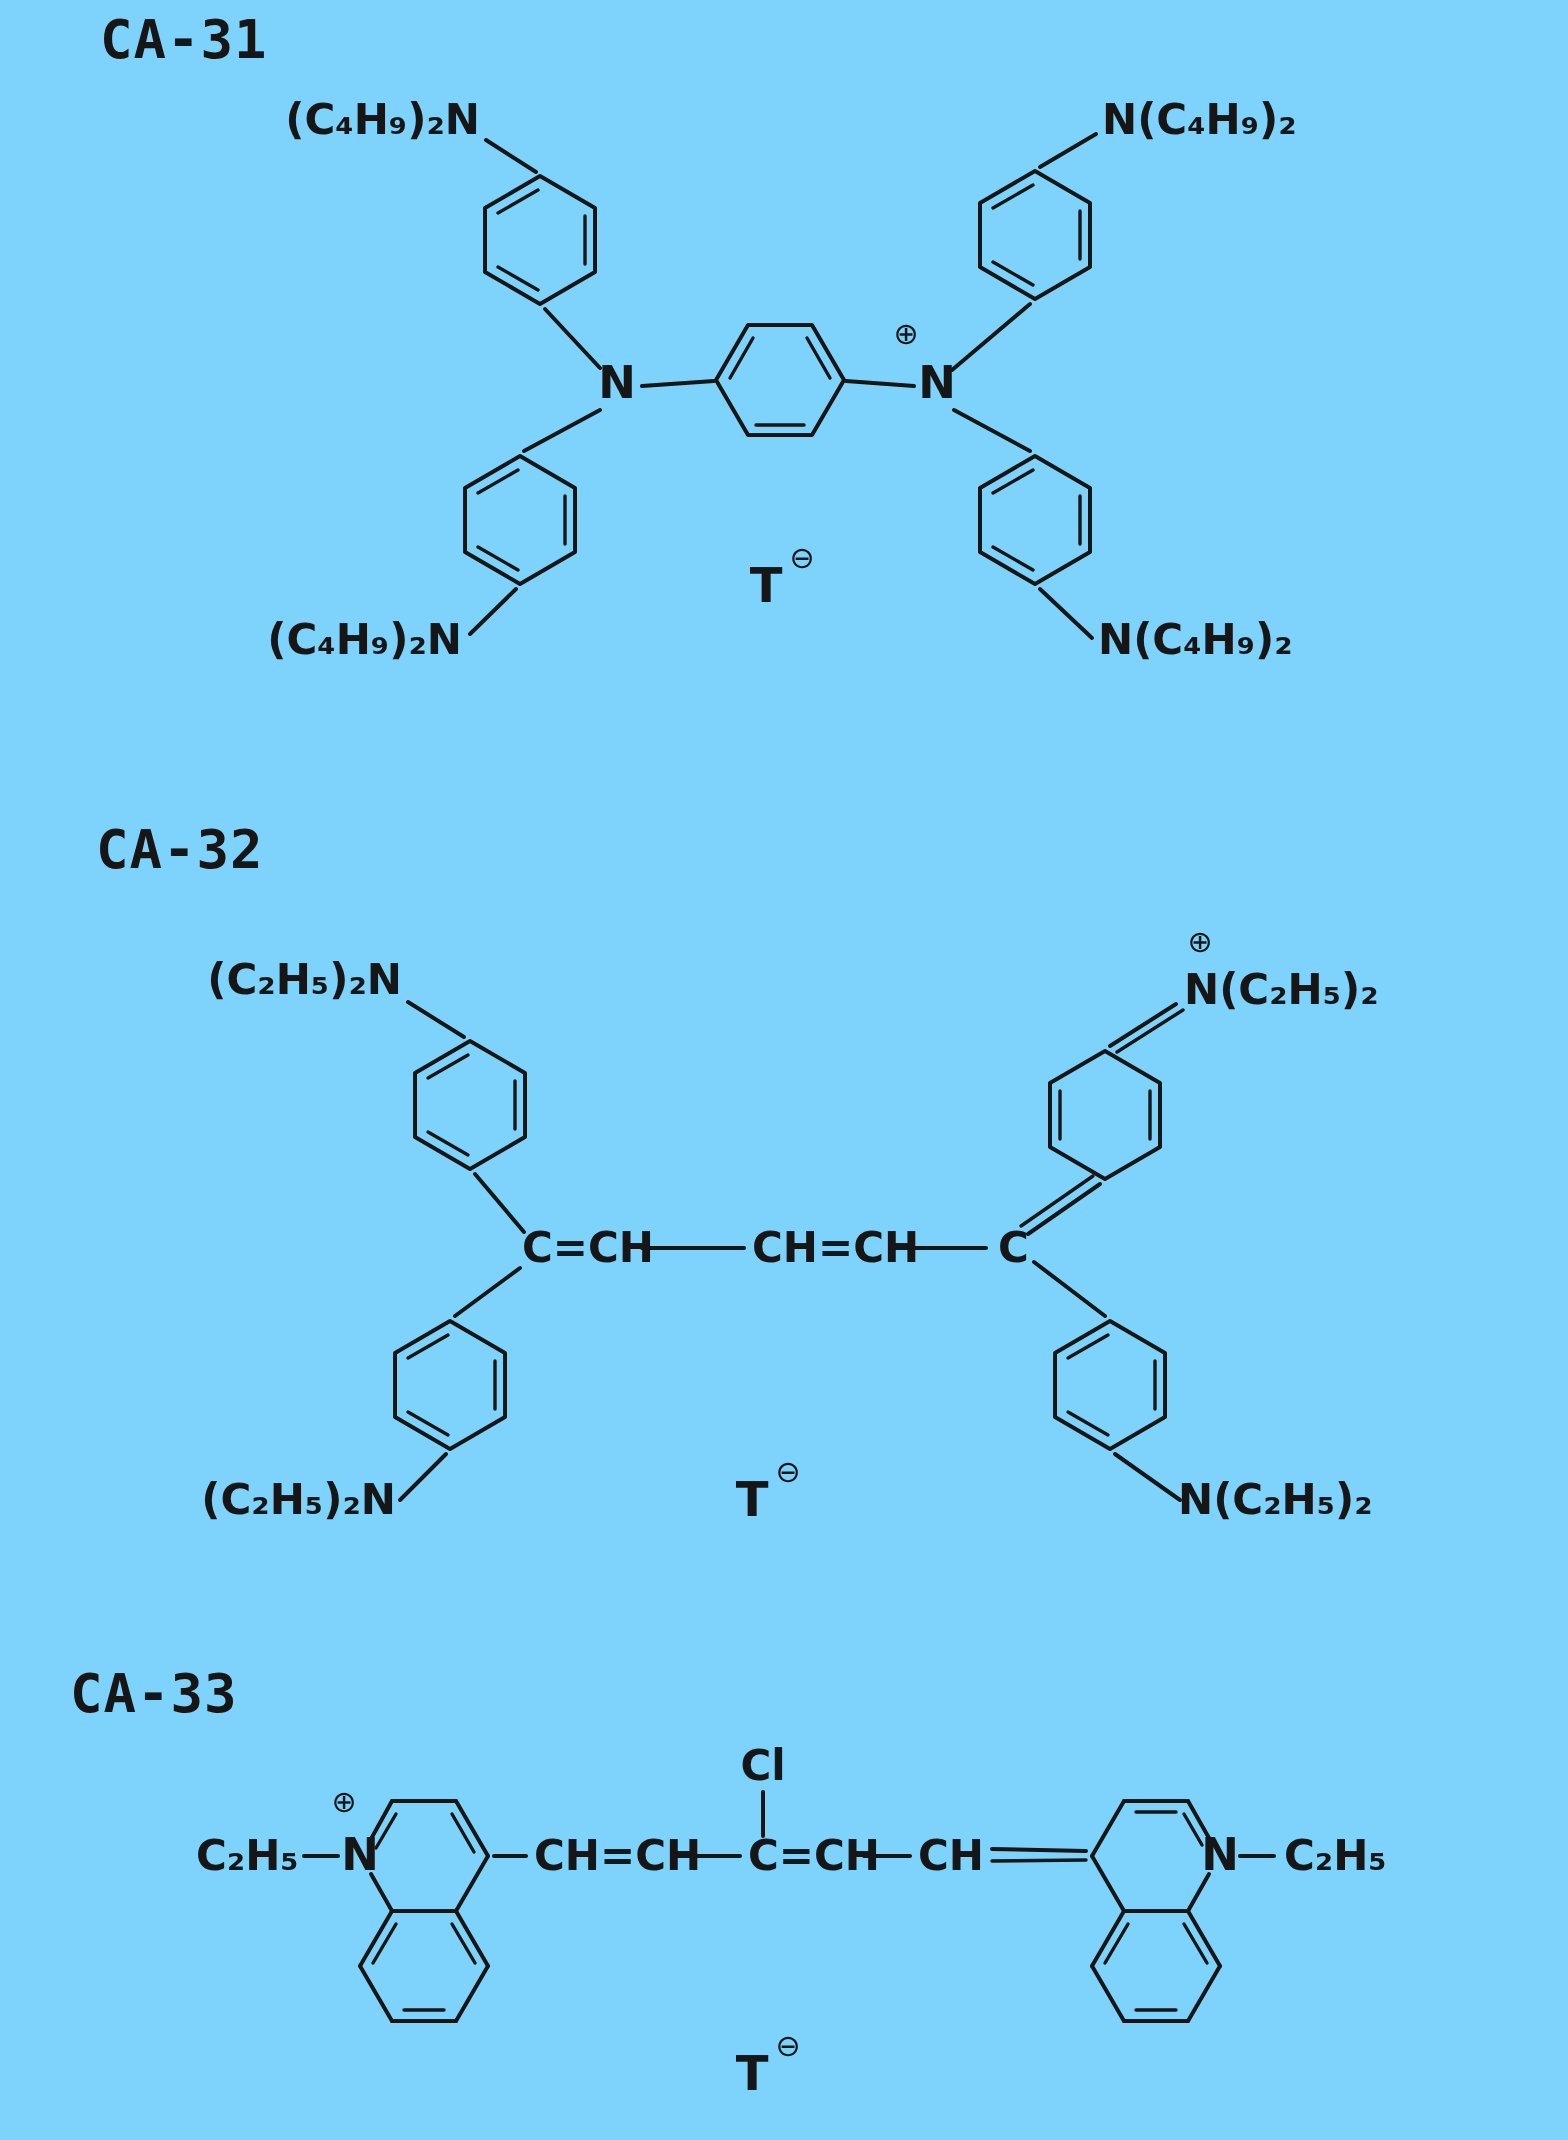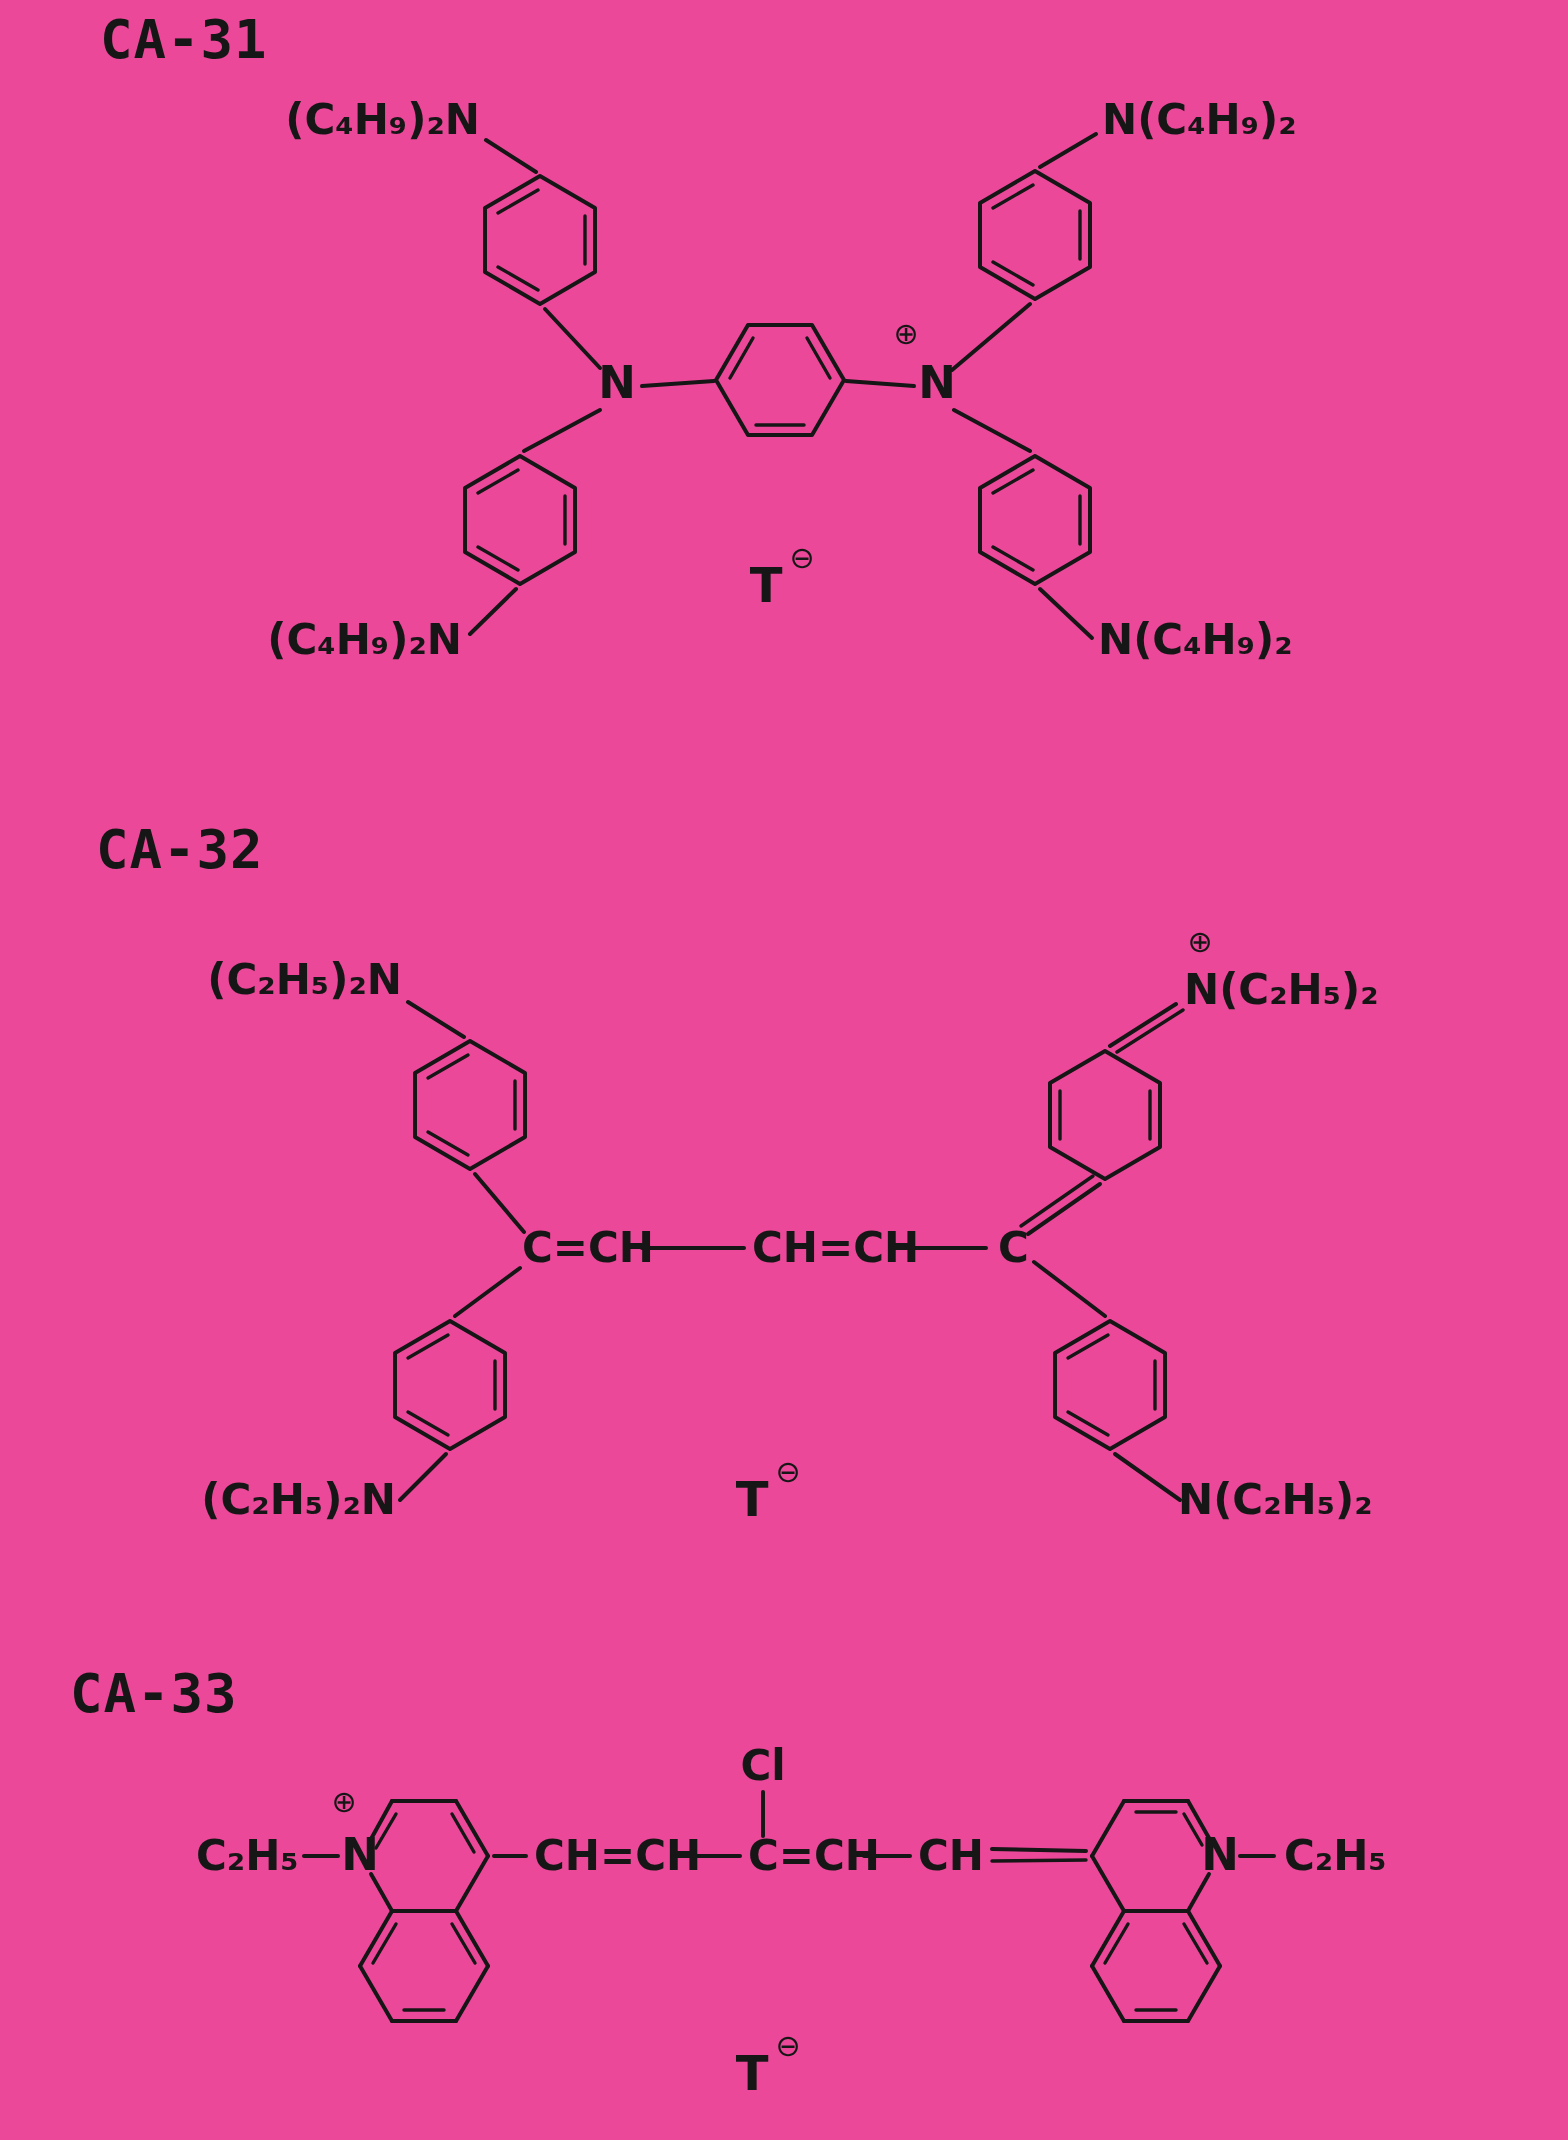--- a/index.html
+++ b/index.html
@@ -1,20 +1,20 @@
 <!DOCTYPE html>
 <html><head>
 <meta charset="utf-8">
 <style>
   html,body{margin:0;padding:0;background:#e8e8e6;}
   .page{
     position:relative;
     width:1568px;height:2140px;
     margin:0 auto;
-    background:#ec4899;
+    background:#7dd3fc;
     font-family:"DejaVu Sans",sans-serif;
     overflow:hidden;
   }
   svg{position:absolute;left:0;top:0;}
   .bond{stroke:#161616;stroke-width:4;fill:none;stroke-linecap:round;stroke-linejoin:round;}
   .bond-thin{stroke:#161616;stroke-width:3.4;fill:none;stroke-linecap:round;}
   text{fill:#161616;}
   .seclabel{
     font-family:"DejaVu Sans Mono",monospace;
     font-size:54px;font-weight:bold;letter-spacing:1px;

